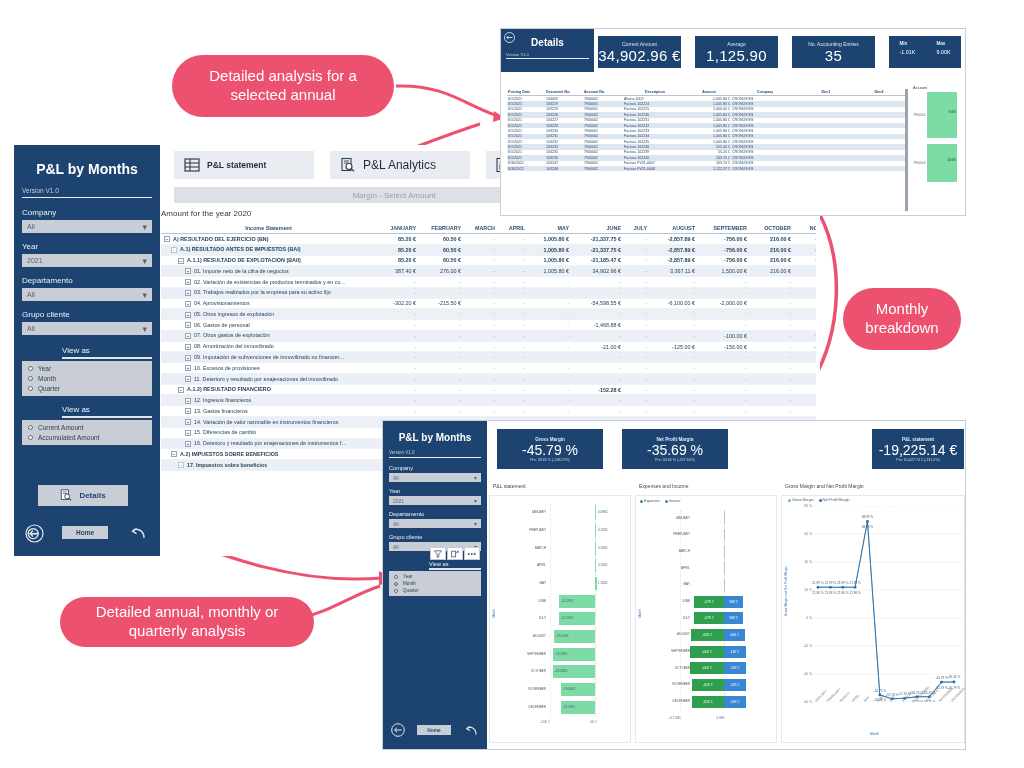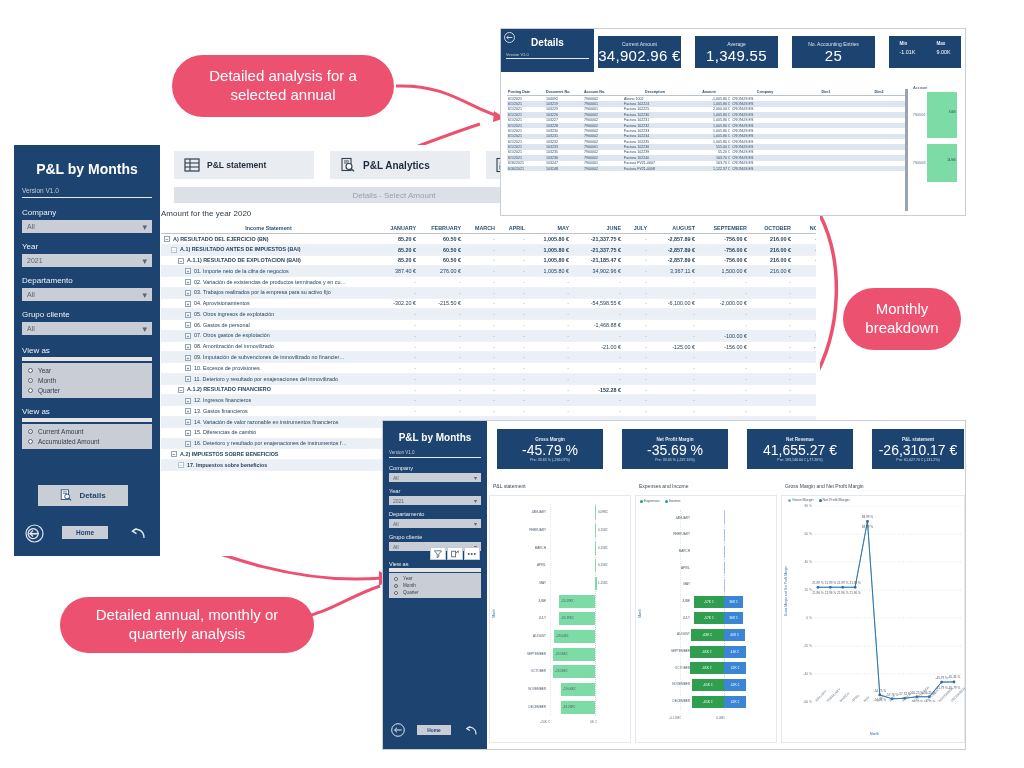--- a/index.html
+++ b/index.html
@@ -13,21 +13,21 @@
   .panel{background:#fff;border:1px solid #c9ced6;box-sizing:border-box;overflow:hidden;}
 
   
   .sidebar{background:#1d4470;box-sizing:border-box;color:#fff;}
   .sb-title{font-weight:bold;text-align:center;}
   .sb-version{color:#c3ccd8;border-bottom:1px solid #e8ecf1;}
   .sb-label{color:#eef2f7;}
   .sb-select{background:#c9ced6;color:#5a6472;display:flex;align-items:center;justify-content:space-between;box-sizing:border-box;}
   .sb-chev{font-size:9px;color:#5a6472;}
   .sb-group{background:#c9ced6;color:#31404f;box-sizing:border-box;}
-  .sb-group-title{color:#eef2f7;border-bottom:4px solid #e5e5e5;}
+  .sb-group-title{color:#eef2f7;border-bottom:2px solid #e5e5e5;margin-left:40px;}
   .radio-row{display:flex;align-items:center;gap:5px;}
   .radio{border-radius:50%;border:1px solid #5a6472;background:#fff;box-sizing:border-box;flex:none;}
   .radio.on{background:#fff;position:relative;}
   .radio.on::after{content:"";position:absolute;left:50%;top:50%;transform:translate(-50%,-50%);width:50%;height:50%;border-radius:50%;background:#31404f;}
 
   .btn-light{background:#c9ced6;color:#1d4470;display:flex;align-items:center;justify-content:center;gap:6px;box-sizing:border-box;font-weight:bold;}
   .nav-icon{color:#dfe6ee;}
 
   
   table.pl{border-collapse:collapse;width:100%;font-size:5.4px;color:#27455f;table-layout:fixed;}
@@ -69,21 +69,21 @@
 <div class="abs callout" style="left:172px;top:55px;width:222px;height:62px;">
   <span style="white-space:pre-line">Detailed analysis for a
 selected annual</span>
 </div>
 
 <div class="abs callout" style="left:843px;top:288px;width:118px;height:62px;">
   <span style="white-space:pre-line">Monthly
 breakdown</span>
 </div>
 
-<div class="abs callout" style="left:60px;top:597px;width:254px;height:56px;">
+<div class="abs callout" style="left:60px;top:597px;width:254px;height:50px;">
   <span style="white-space:pre-line">Detailed annual, monthly or
 quarterly analysis</span>
 </div>
 
 <svg class="abs" width="1024" height="768" style="left:0;top:0;pointer-events:none;">
   <path d="M396 86 C 450 84, 470 110, 505 118" stroke="#ec5170" stroke-width="3" fill="none"></path>
   <polygon points="505,118 494,111 493,122" fill="#ec5170"></polygon>
   <path d="M260 190 C 330 186, 400 150, 480 124" stroke="#ec5170" stroke-width="3" fill="none"></path>
   <path d="M820 215 C 843 260, 843 330, 812 382" stroke="#ec5170" stroke-width="3.5" fill="none"></path>
   <path d="M128 520 C 230 560, 300 585, 382 578" stroke="#ec5170" stroke-width="3" fill="none"></path>
@@ -199,36 +199,36 @@
         <span style="font-size:8.5px;color:#1d2d3d;font-weight:bold;">P&amp;L statement</span>
       </div>
       <div class="abs" style="left:170px;top:0;width:140px;height:28px;background:#e9ecf0;display:flex;align-items:center;gap:7px;padding-left:10px;box-sizing:border-box;">
         <svg width="16" height="16" viewBox="0 0 16 16">
           <rect x="2" y="1.5" width="9" height="12" fill="none" stroke="#31404f" stroke-width="1.1"></rect>
           <line x1="4" y1="4" x2="9" y2="4" stroke="#31404f" stroke-width=".9"></line>
           <line x1="4" y1="6" x2="9" y2="6" stroke="#31404f" stroke-width=".9"></line>
           <circle cx="9" cy="9.5" r="3" fill="#fff" stroke="#31404f" stroke-width="1.1"></circle>
           <line x1="11.2" y1="11.7" x2="14" y2="14.3" stroke="#31404f" stroke-width="1.3"></line>
         </svg>
-        <span style="font-size:10px;color:#1d2d3d;font-weight:bold;">P&amp;L Analytics</span>
+        <span style="font-size:12px;color:#1d2d3d;font-weight:normal;">P&amp;L Analytics</span>
       </div>
       <div class="abs" style="left:326px;top:0;width:140px;height:28px;background:#e9ecf0;display:flex;align-items:center;gap:7px;padding-left:10px;box-sizing:border-box;">
         <svg width="16" height="16" viewBox="0 0 16 16">
           <rect x="1" y="1.5" width="14" height="13" fill="none" stroke="#31404f" stroke-width="1.1"></rect>
           <rect x="3.5" y="8" width="2" height="4.5" fill="#31404f"></rect>
           <rect x="7" y="5" width="2" height="7.5" fill="#31404f"></rect>
           <rect x="10.5" y="7" width="2" height="5.5" fill="#31404f"></rect>
           <polyline points="3.5,6 7,3.5 10.5,5 13,3" fill="none" stroke="#31404f" stroke-width=".9"></polyline>
         </svg>
         <span style="font-size:8.5px;color:#1d2d3d;font-weight:bold;">P&amp;L by Months</span>
       </div>
     </div>
 
     <div class="abs" style="left:14px;top:42px;width:440px;height:16px;background:#dde1e7;display:flex;align-items:center;justify-content:center;">
-      <span style="font-size:8px;color:#97a0ab;">Details - Select Amount</span>
+      <span style="font-size:8px;color:#97a0ab;">Margin - Select Amount</span>
     </div>
 
     <div class="abs" style="left:1px;top:64px;font-size:8px;color:#31404f;">Amount for the year 2020</div>
 
     <div class="abs" style="left:1px;top:78px;width:655px;height:320px;overflow:hidden;">
       <table class="pl">
         <colgroup>
           <col style="width:215px">
           <col style="width:42px">
             <col style="width:45px">
@@ -584,25 +584,25 @@
     <div class="sb-title" style="font-size:10px;margin-top:5px;">Details</div>
     <div class="sb-version" style="font-size:4px;padding-bottom:1px;margin-top:4px;">Version V1.0</div>
   </div>
 
   <div class="kpi abs" style="left:97px;top:7px;width:83px;height:32px;">
     <div class="kpi-label">Current Amount</div>
     <div class="kpi-value">34,902.96 €</div>
   </div>
   <div class="kpi abs" style="left:194px;top:7px;width:83px;height:32px;">
     <div class="kpi-label">Average</div>
-    <div class="kpi-value">1,349.55</div>
+    <div class="kpi-value">1,125.90</div>
   </div>
   <div class="kpi abs" style="left:291px;top:7px;width:83px;height:32px;">
     <div class="kpi-label">No. Accounting Entries</div>
-    <div class="kpi-value">25</div>
+    <div class="kpi-value">35</div>
   </div>
   <div class="kpi abs" style="left:388px;top:7px;width:72px;height:32px;flex-direction:row;justify-content:space-around;align-items:flex-start;padding-top:5px;">
     <div style="text-align:left;">
       <div style="font-size:4.6px;font-weight:bold;color:#e3eaf3;">Min</div>
       <div style="font-size:5.4px;margin-top:3px;">-1.01K</div>
     </div>
     <div style="text-align:left;">
       <div style="font-size:4.6px;font-weight:bold;color:#e3eaf3;">Max</div>
       <div style="font-size:5.4px;margin-top:3px;">9.00K</div>
     </div>
@@ -882,28 +882,23 @@
   <div class="kpi2 abs" style="left:114px;top:8px;width:106px;height:40px;">
     <div class="kpi2-label">Gross Margin</div>
     <div class="kpi2-value">-45.79 %</div>
     <div class="kpi2-sub">Pre: 33.65 % (-236.07%)</div>
   </div>
   <div class="kpi2 abs" style="left:239px;top:8px;width:106px;height:40px;">
     <div class="kpi2-label">Net Profit Margin</div>
     <div class="kpi2-value">-35.69 %</div>
     <div class="kpi2-sub">Pre: 33.65 % (-237.16%)</div>
   </div>
-  <div class="kpi2 abs" style="left:364px;top:8px;width:106px;height:40px;">
-    <div class="kpi2-label">Net Revenue</div>
-    <div class="kpi2-value">41,655.27 €</div>
-    <div class="kpi2-sub">Pre: 183,146.60 € (-77.26%)</div>
-  </div>
   <div class="kpi2 abs" style="left:489px;top:8px;width:92px;height:40px;">
     <div class="kpi2-label">P&amp;L statement</div>
-    <div class="kpi2-value">-26,310.17 €</div>
+    <div class="kpi2-value">-19,225.14 €</div>
     <div class="kpi2-sub">Pre: 61,627.70 € (-131.2%)</div>
   </div>
 
   <div class="abs cardtitle" style="left:110px;top:62px;">P&amp;L statement</div>
   <div class="abs cardtitle" style="left:256px;top:62px;">Expenses and Income</div>
   <div class="abs cardtitle" style="left:402px;top:62px;">Gross Margin and Net Profit Margin</div>
 
   <div class="abs" style="left:106px;top:74px;width:142px;height:248px;border:1px solid #e5e9ee;background:#fff;box-sizing:border-box;">
     <div class="abs" style="left:2px;top:108px;"><span class="vlab">Month</span></div>
     <div class="abs" style="left:105px;top:8px;width:1px;height:212px;border-left:1px dotted #c9d1da;"></div>

